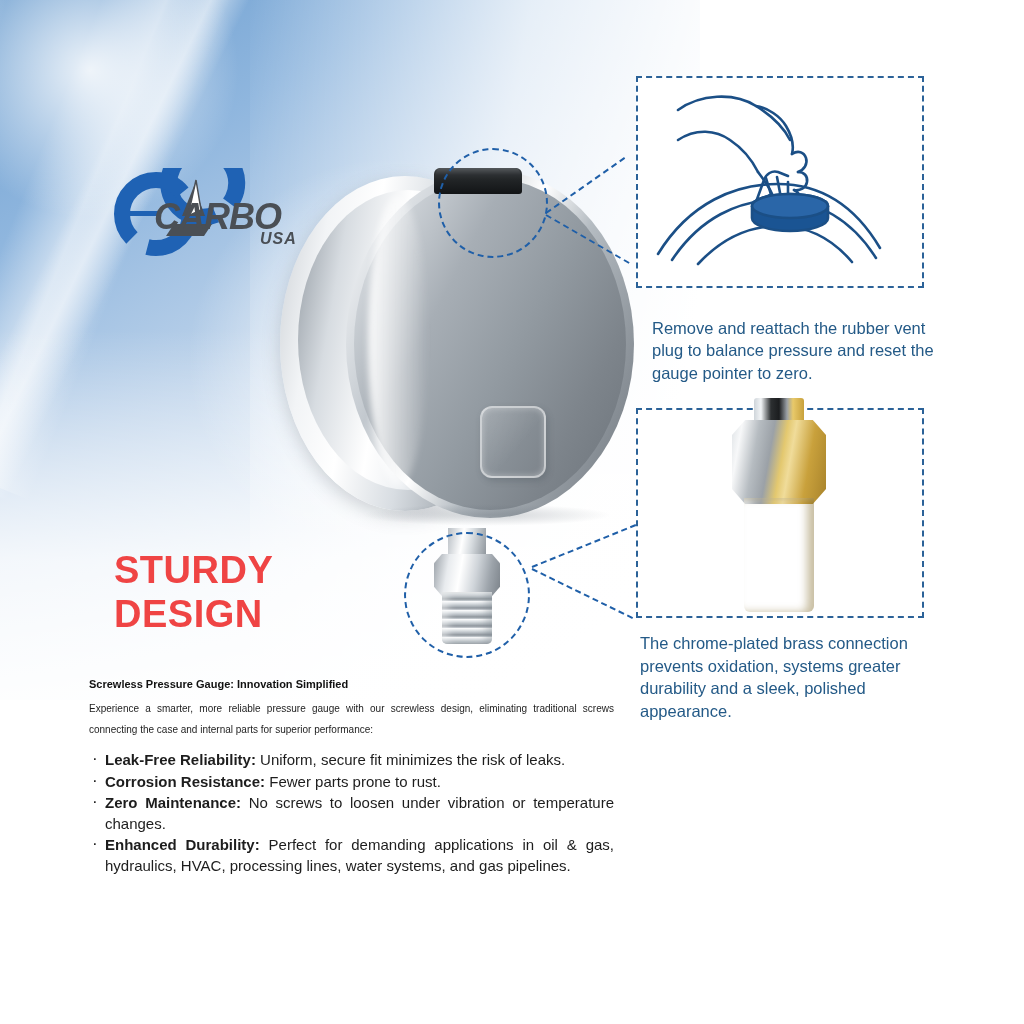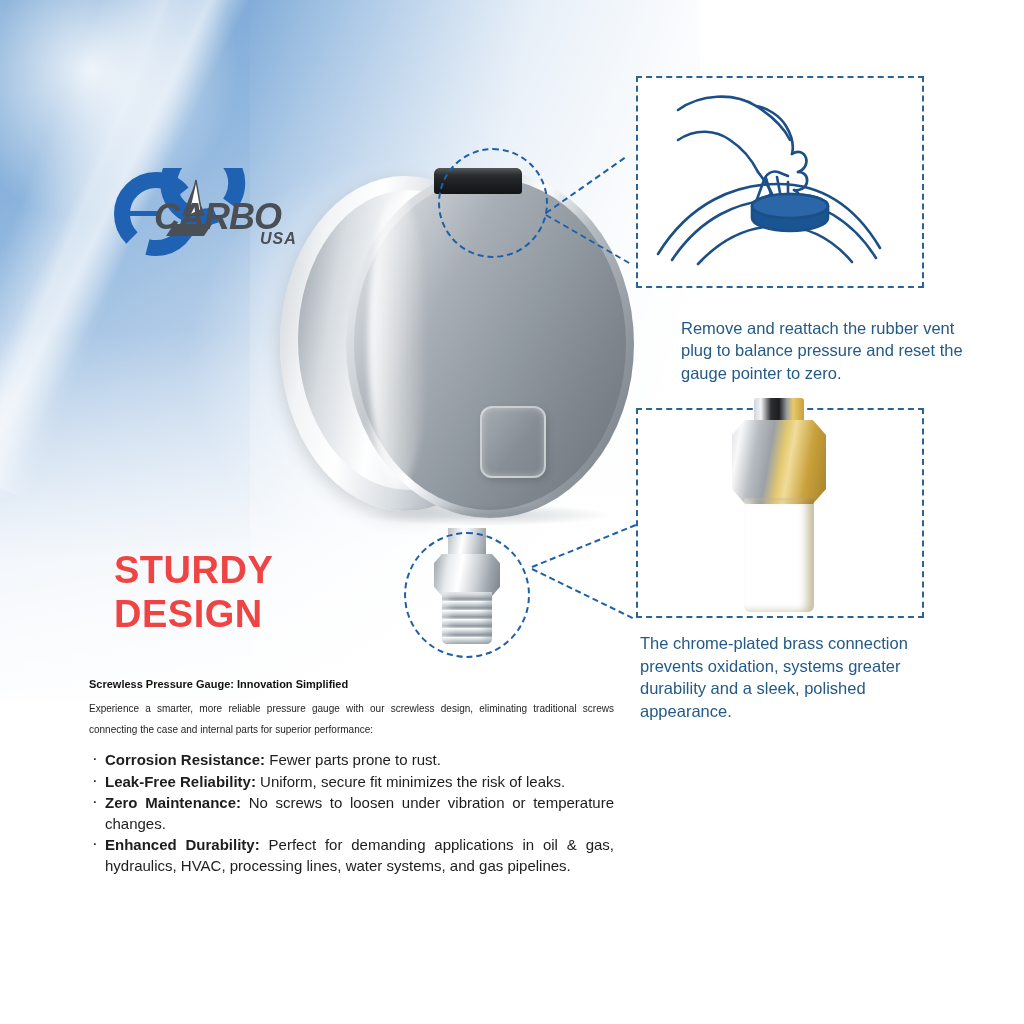--- a/index.html
+++ b/index.html
@@ -89,21 +89,21 @@
   .fit-thr{position:absolute;left:20px;top:100px;width:70px;height:114px;border-radius:0 0 6px 6px;
     background:
       repeating-linear-gradient(180deg,rgba(255,255,255,.75) 0px,rgba(255,255,255,.1) 3px,rgba(90,70,20,.35) 8px,rgba(255,255,255,.4) 11px),
       linear-gradient(100deg,#d7dbdf 0%,#f4f5f6 12%,#aab0b6 28%,#dcc madeira 29%,#e9cf7d 45%,#f4e4ac 55%,#cfa markets 56%,#c79f3a 80%,#a8832b 100%);
     background-blend-mode:overlay,normal;
     box-shadow:inset -7px 0 9px rgba(120,95,25,.4),inset 7px 0 9px rgba(255,255,255,.55);}
 
   
   .cap{position:absolute;color:#245a87;font-size:16.5px;line-height:22.5px;width:300px;
     font-family:"Liberation Sans",sans-serif;}
-  .cap-top{left:681px;top:300px;}
+  .cap-top{left:652px;top:300px;}
   .cap-bot{left:640px;top:632px;width:306px;}
   .cap-bot p{margin:0 0 14px 0;}
 
   
   .sturdy{position:absolute;left:114px;top:548px;font-size:38px;line-height:44px;font-weight:bold;
     color:#ef4444;letter-spacing:.5px;}
 
   
   .block{position:absolute;left:89px;top:678px;width:525px;color:#1d1d1d;}
   .block h3{margin:0 0 9px 0;font-size:11px;font-weight:bold;color:#111;}
@@ -213,26 +213,26 @@
   <div class="sturdy">
     <div>STURDY</div>
     <div>DESIGN</div>
   </div>
 
   <div class="block">
     <h3>Screwless Pressure Gauge: Innovation Simplified</h3>
     <p class="intro">Experience a smarter, more reliable pressure gauge with our screwless design, eliminating traditional screws connecting the case and internal parts for superior performance:</p>
     <ul class="blist">
       <li>
+        <b>Leak-Free Reliability:</b><span> Uniform, secure fit minimizes the risk of leaks.</span>
+      </li>
+      <li>
         <b>Corrosion Resistance:</b><span> Fewer parts prone to rust.</span>
       </li>
       <li>
-        <b>Leak-Free Reliability:</b><span> Uniform, secure fit minimizes the risk of leaks.</span>
-      </li>
-      <li>
         <b>Zero Maintenance:</b><span> No screws to loosen under vibration or temperature changes.</span>
       </li>
       <li>
         <b>Enhanced Durability:</b><span> Perfect for demanding applications in oil &amp; gas, hydraulics, HVAC, processing lines, water systems, and gas pipelines.</span>
       </li>
     </ul>
   </div>
 
 </div>
 

